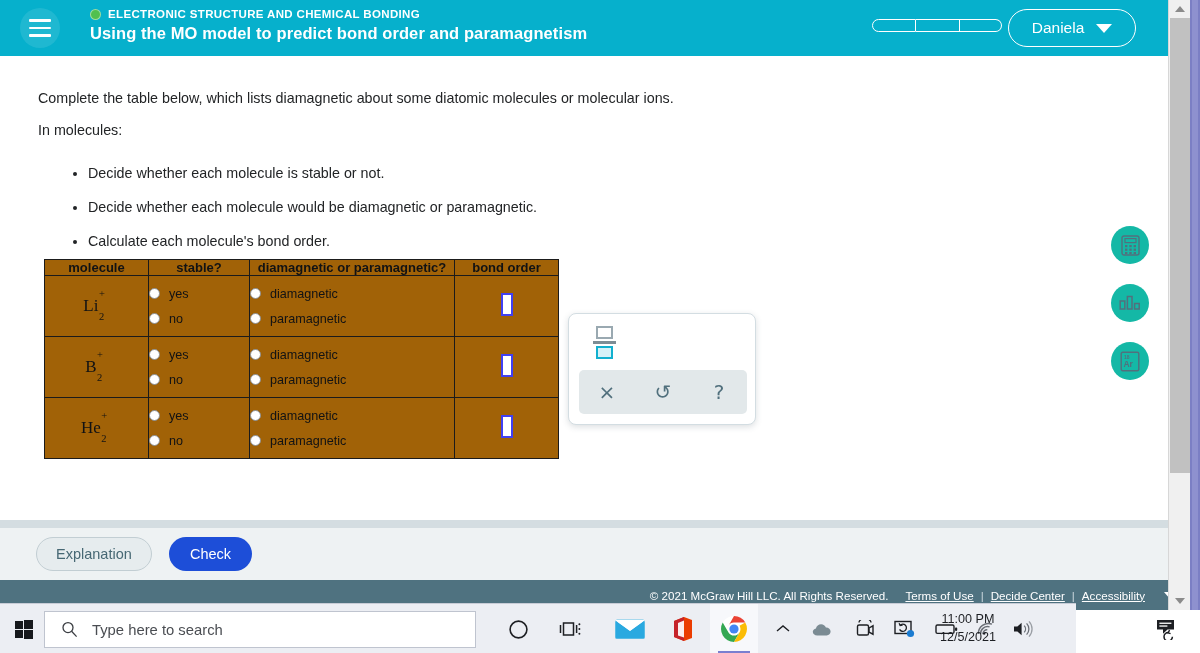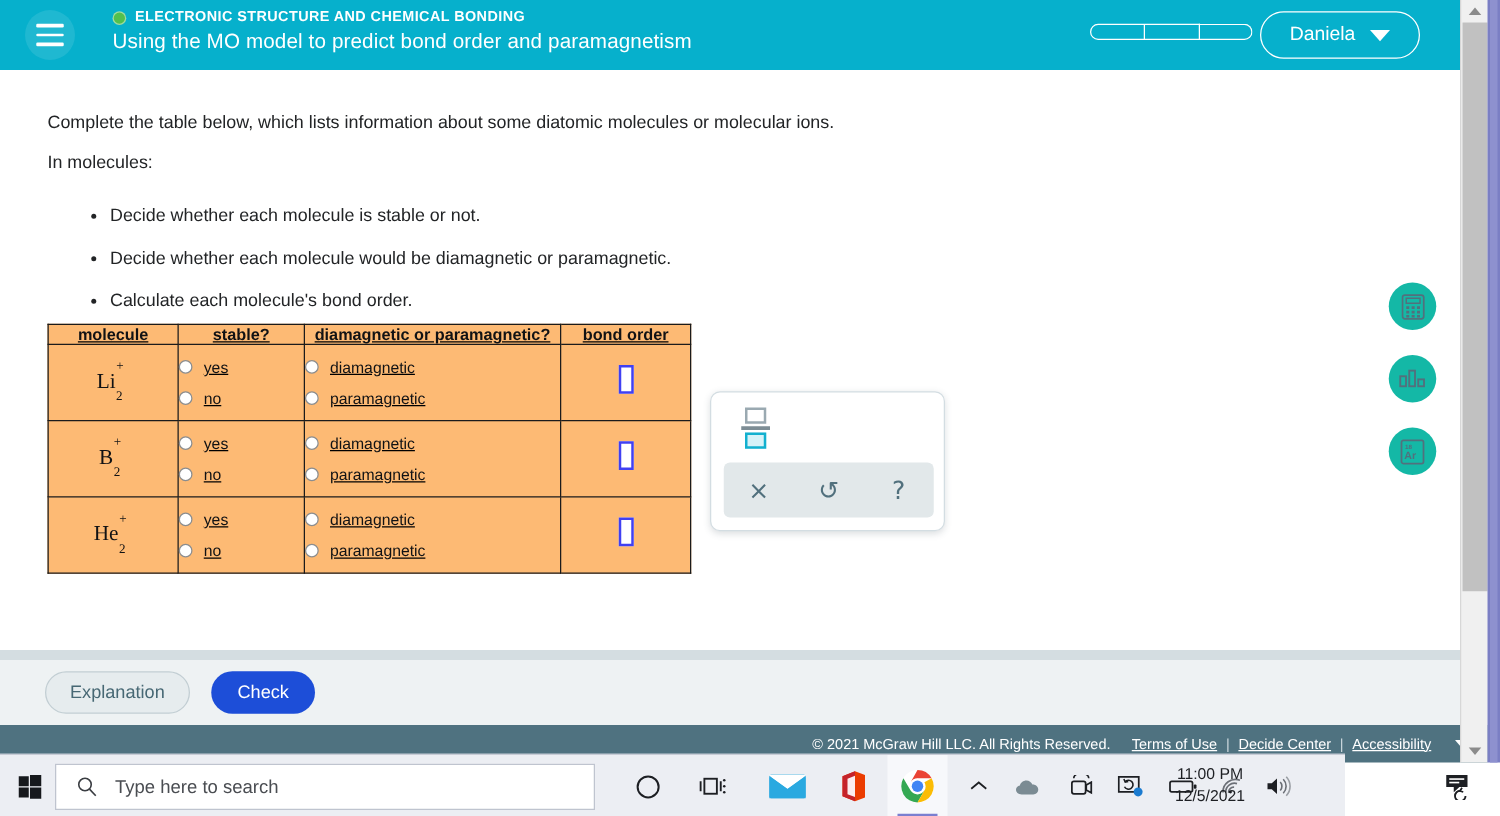--- a/index.html
+++ b/index.html
@@ -43,21 +43,21 @@
   .status-dot {
     width: 11px; height: 11px; border-radius: 50%;
     background: #51c04e; border: 1px solid rgba(255,255,255,0.45);
   }
   .eyebrow-text {
     color: #ffffff; font-size: 11.5px; font-weight: bold; letter-spacing: 0.35px;
     white-space: nowrap;
   }
   .header-title {
     position: absolute; left: 90px; top: 24px;
-    color: #ffffff; font-size: 16.5px; font-weight: normal; letter-spacing: 0.1px;
+    color: #ffffff; font-size: 16.5px; font-weight: bold; letter-spacing: 0.1px;
     white-space: nowrap;
   }
 
   .progress-group {
     position: absolute; left: 872px; top: 19px;
     display: flex; align-items: center;
   }
   .progress-seg {
     height: 13px; border: 1.6px solid #ffffff; background: transparent;
   }
@@ -100,22 +100,22 @@
   .p1 { left: 38px; top: 33px; }
   .p2 { left: 38px; top: 65px; }
   .bullets {
     position: absolute; left: 58px; top: 95px; margin: 0; padding-left: 18px;
     color: #222426; font-size: 14.3px; line-height: 1.53;
   }
   .bullets li { margin: 12px; }
 
   
   .qtable {
-    position: absolute; left: 38px; top: 203px;
-    border-collapse: collapse; background: #fdba74; text-decoration: underline;
+    position: absolute; left: 44px; top: 203px;
+    border-collapse: collapse; background: #a16207;
   }
   .qtable td, .qtable th { border: 1.4px solid #1b1b1b; padding: 0; }
   .th-cell {
     font-size: 13px; font-weight: bold; color: #111214; text-align: center;
     padding: 7px 6px; line-height: 1.18;
   }
   .col-mol { width: 104px; }
   .col-stable { width: 101px; }
   .col-dia { width: 205px; }
   .col-bond { width: 104px; }
@@ -326,21 +326,21 @@
       <span class="chev-white"></span>
     </div>
   </div>
 
   <div class="collapse-tab">
     <span class="chev-cyan"></span>
   </div>
 
   <div class="content">
 
-    <div class="para p1">Complete the table below, which lists information about some diatomic molecules or molecular ions.</div>
+    <div class="para p1">Complete the table below, which lists diamagnetic about some diatomic molecules or molecular ions.</div>
     <div class="para p2">In molecules:</div>
 
     <ul class="bullets">
       <li>Decide whether each molecule is stable or not.</li>
       <li>Decide whether each molecule would be diamagnetic or paramagnetic.</li>
       <li>Calculate each molecule's bond order.</li>
     </ul>
 
     <table class="qtable">
       <thead>

